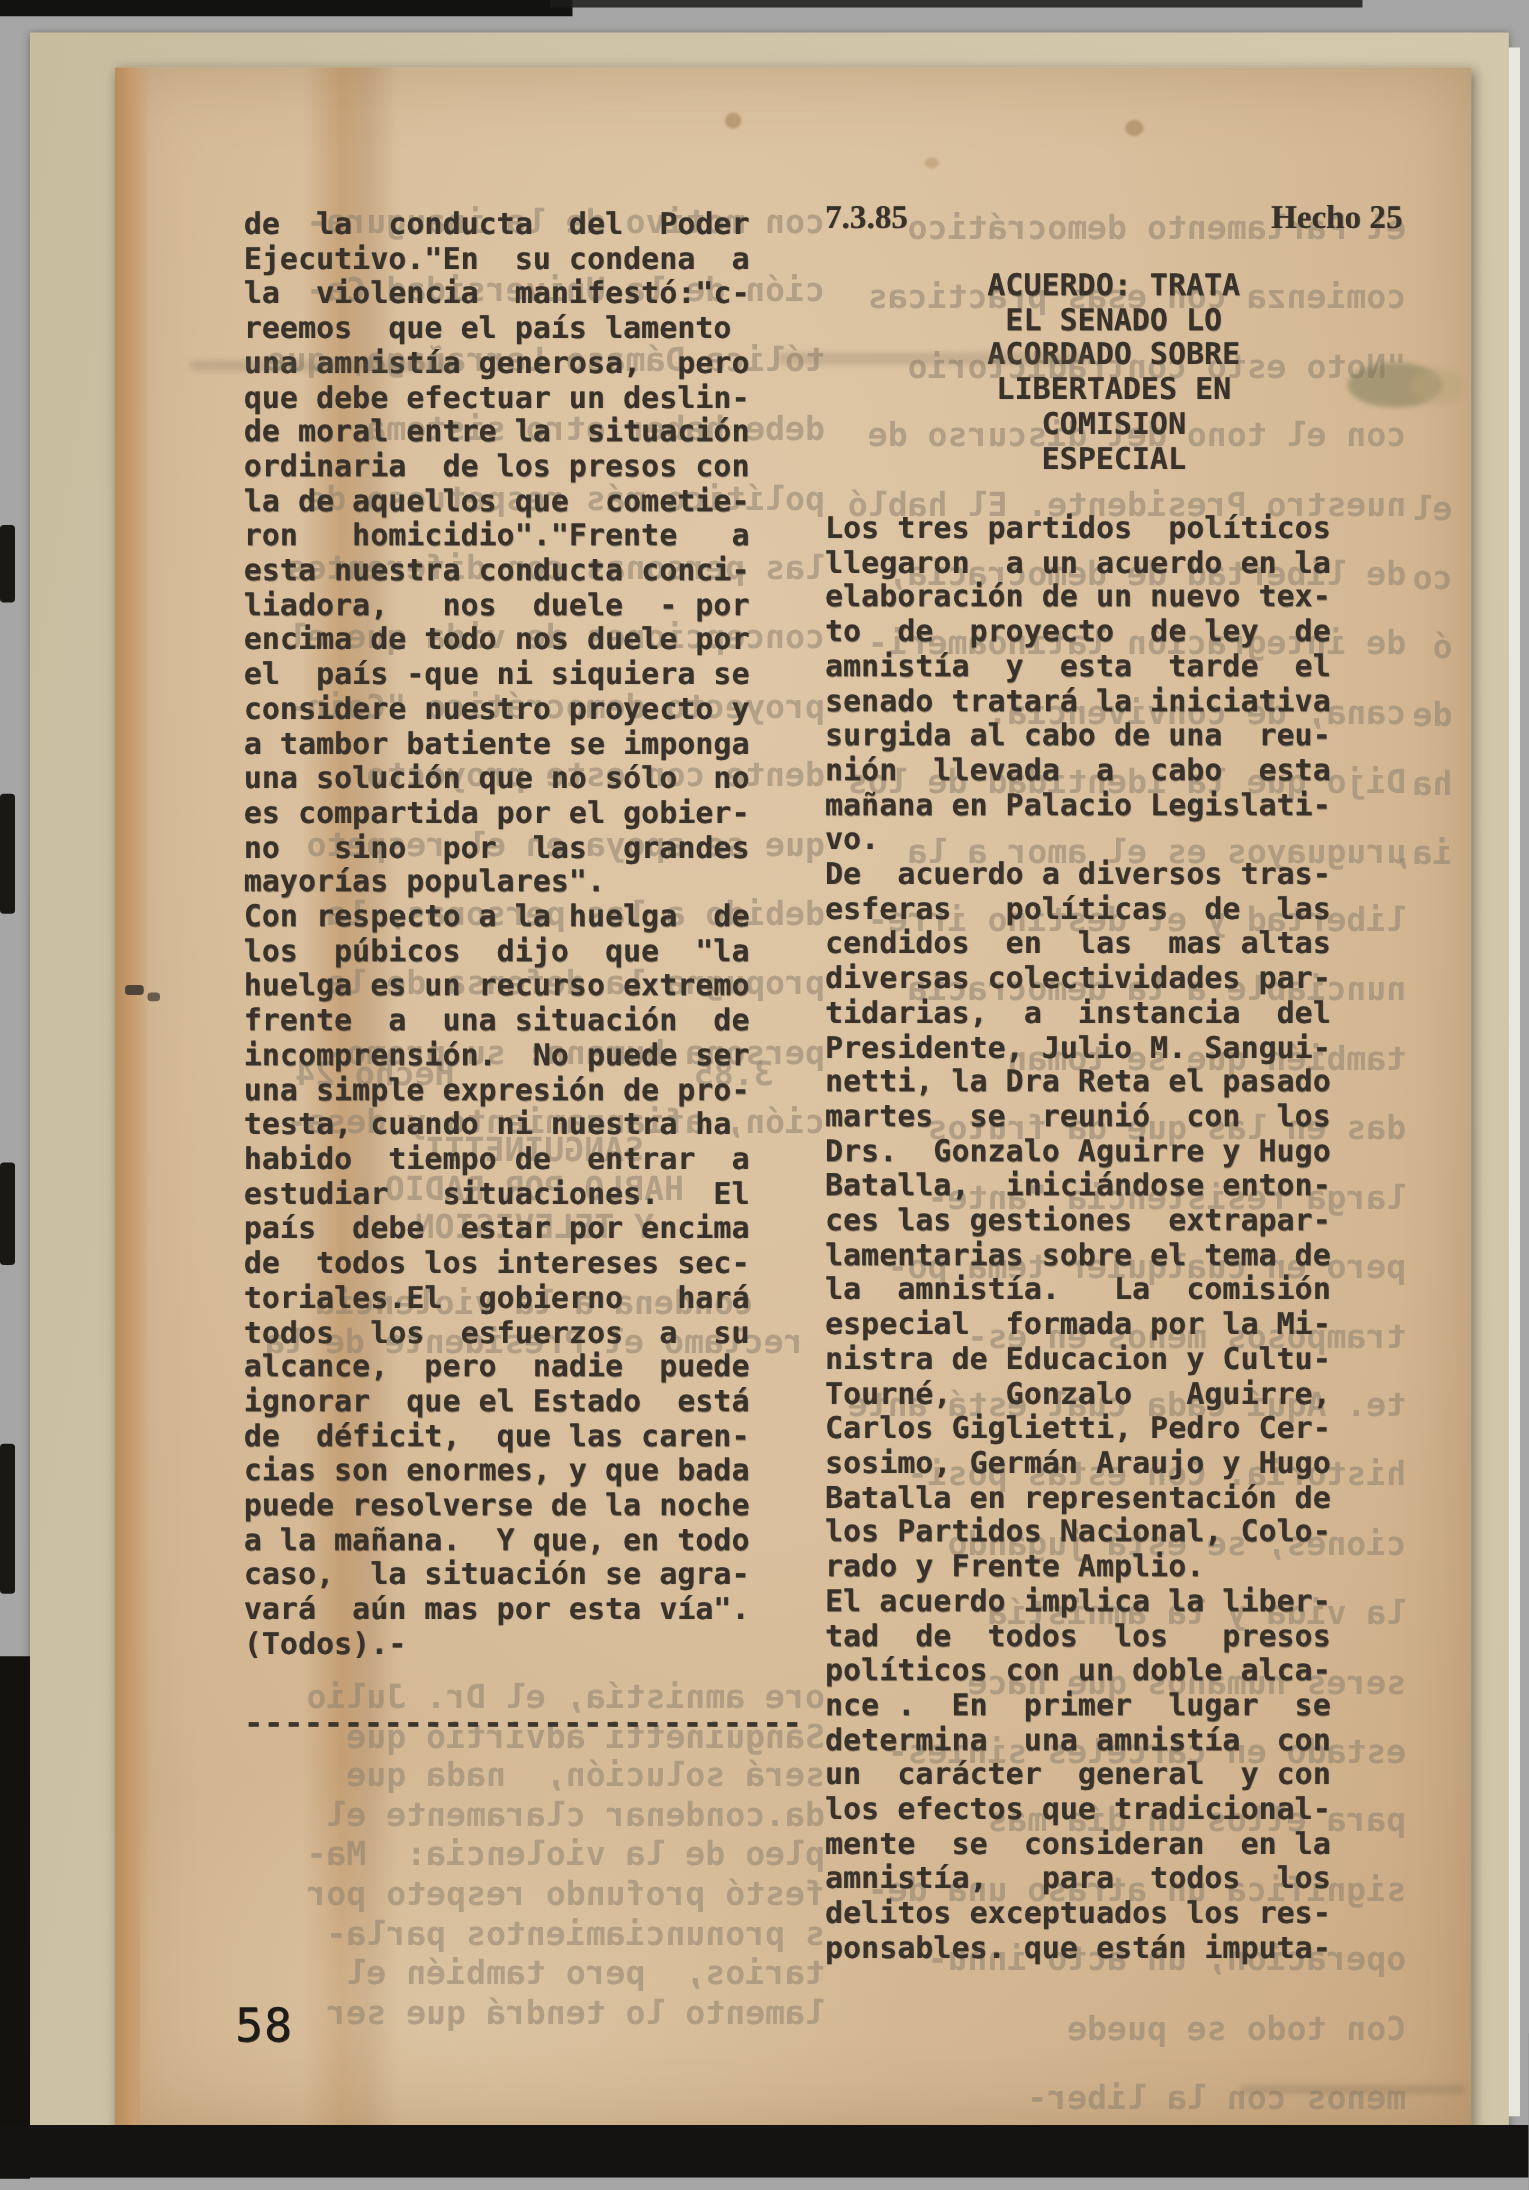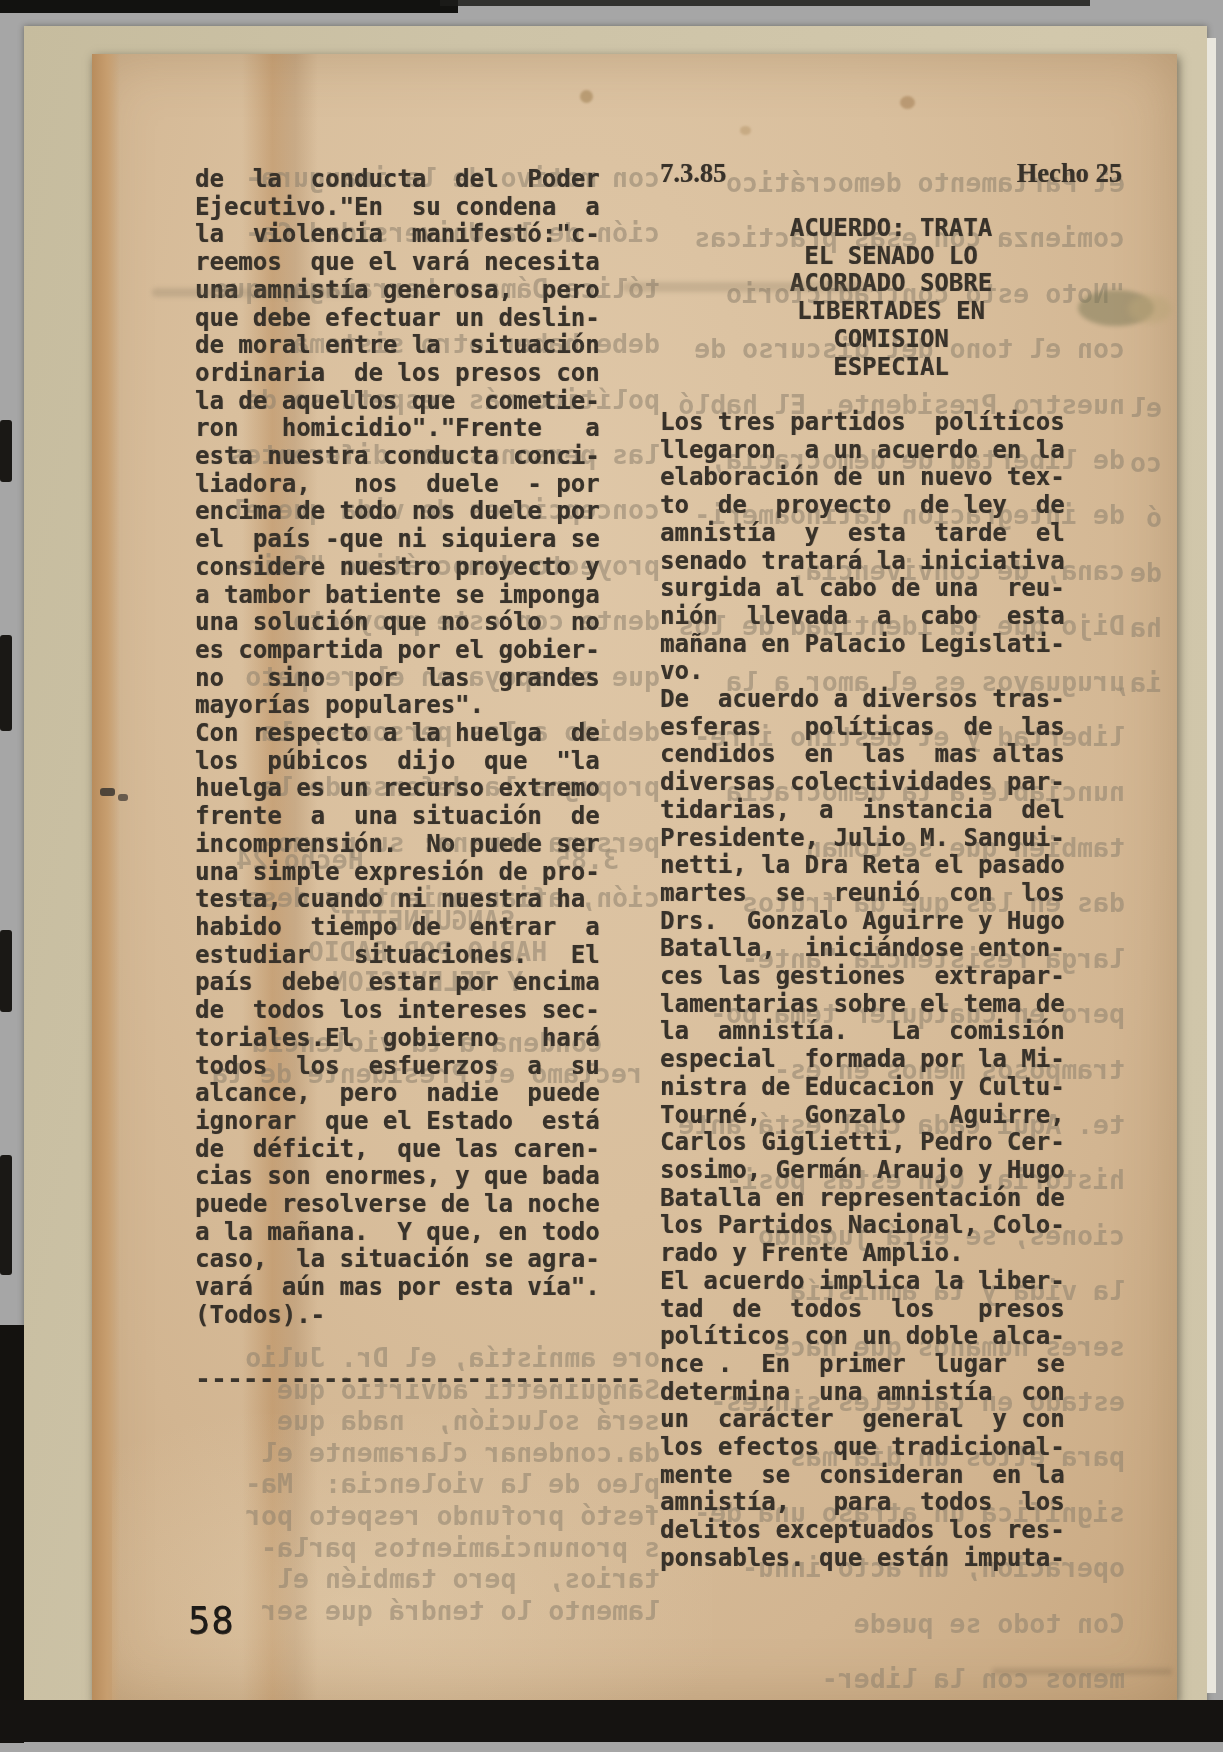--- a/index.html
+++ b/index.html
@@ -146,21 +146,21 @@
         <div class="ln">ó</div>
         <div class="ln">de</div>
         <div class="ln">ha</div>
         <div class="ln">ia,</div>
       </div>
 
     <div class="typed" style="left:103px;top:112px;width:465px;">
         <div class="ln">de  la  conducta  del  Poder</div>
         <div class="ln">Ejecutivo."En  su condena  a</div>
         <div class="ln">la  violencia  manifestó:"c-</div>
-        <div class="ln">reemos  que el vará necesita</div>
+        <div class="ln">reemos  que el país lamento</div>
         <div class="ln">una amnistía generosa,  pero</div>
         <div class="ln">que debe efectuar un deslin-</div>
         <div class="ln">de moral entre la  situación</div>
         <div class="ln">ordinaria  de los presos con</div>
         <div class="ln">la de aquellos que  cometie-</div>
         <div class="ln">ron   homicidio"."Frente   a</div>
         <div class="ln">esta nuestra conducta conci-</div>
         <div class="ln">liadora,   nos  duele  - por</div>
         <div class="ln">encima de todo nos duele por</div>
         <div class="ln">el  país -que ni siquiera se</div>

